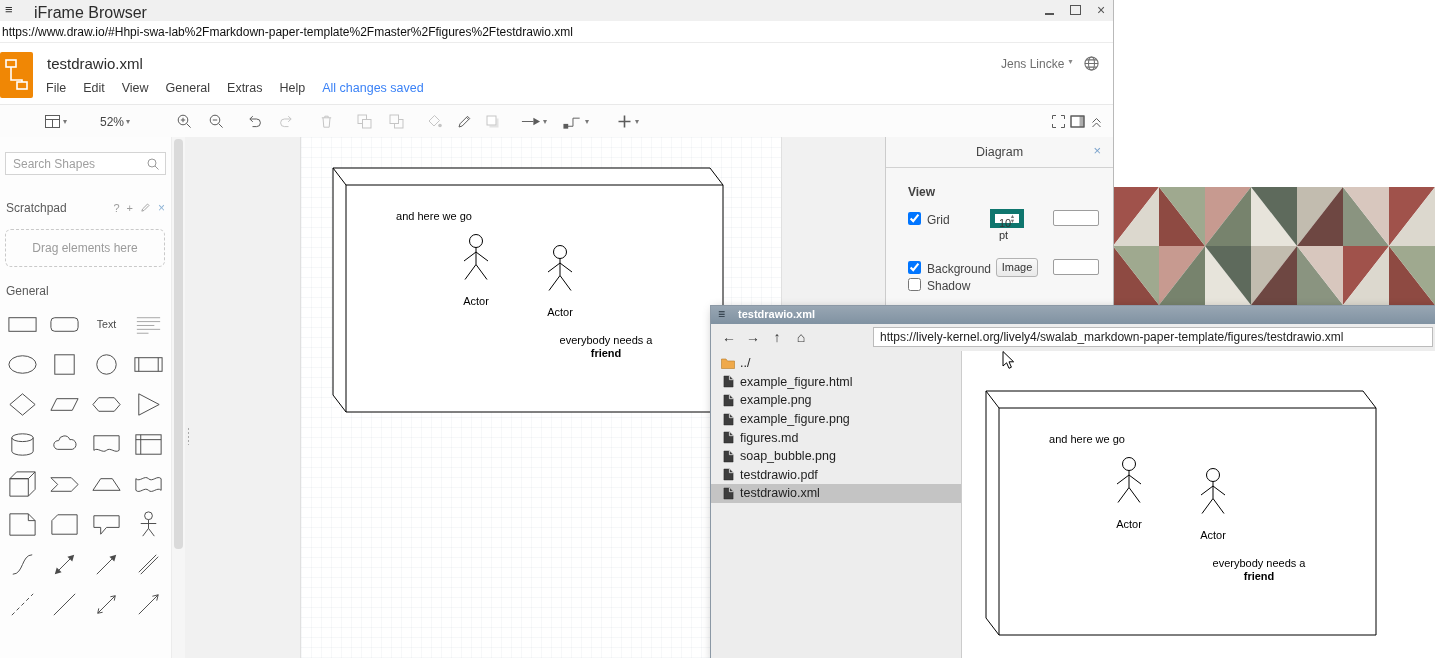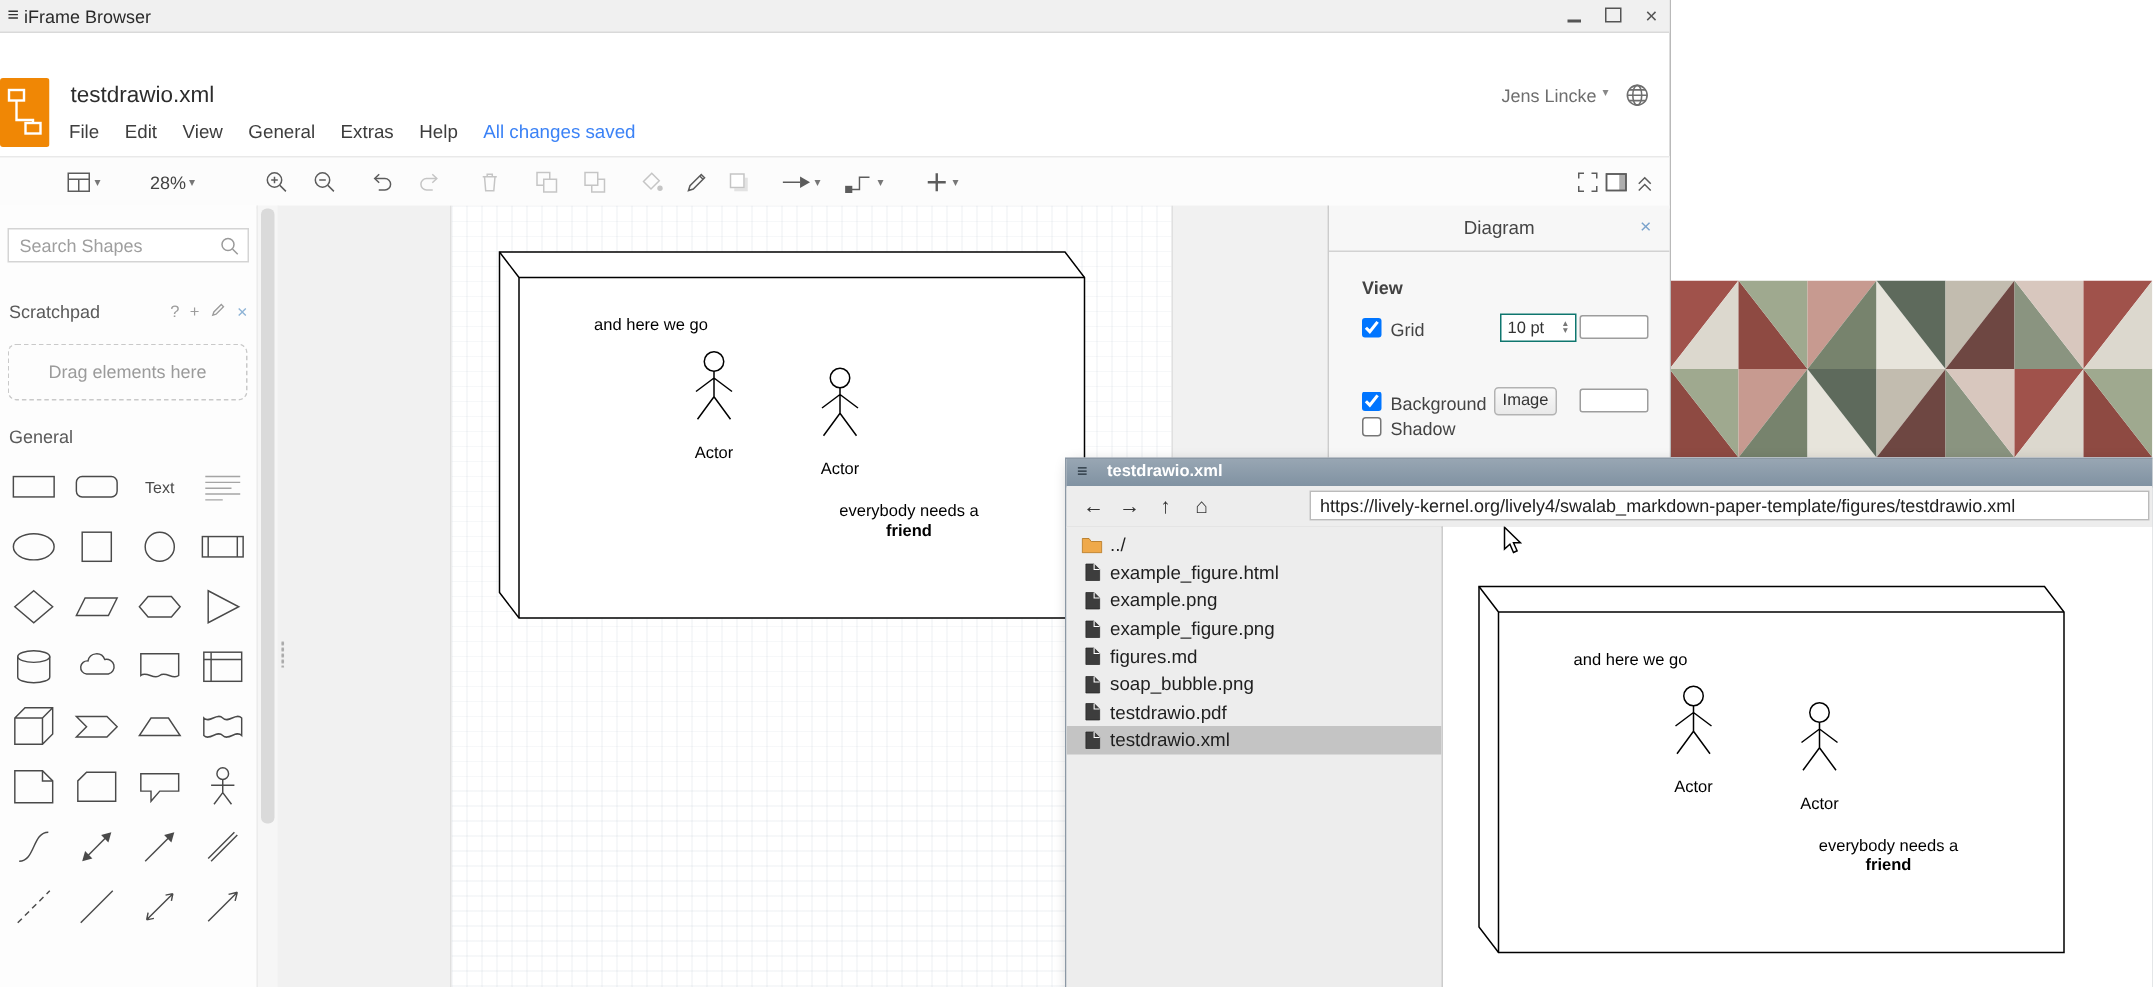--- a/index.html
+++ b/index.html
@@ -4,21 +4,21 @@
 <style>
   html,body{margin:0;padding:0;}
   body{width:1435px;height:658px;position:relative;overflow:hidden;background:#fff;
        font-family:"Liberation Sans",sans-serif;font-size:12px;color:#222;}
   .a{position:absolute;}
 
   
   .win1{left:0;top:0;width:1113px;height:658px;background:#fff;border-right:1px solid #b9b9b9;z-index:1;}
   .w1-titlebar{left:0;top:0;width:1113px;height:21px;background:#f0f0f0;border-bottom:1px solid #d9d9d9;}
   .w1-burger{left:5px;top:2px;font-size:13px;color:#333;}
-  .w1-title{left:16px;top:4px;font-size:12px;color:#2b2b2b;}
+  .w1-title{left:34px;top:4px;font-size:16px;color:#2b2b2b;}
   .ctrl{top:0;width:22px;height:20px;display:flex;align-items:center;justify-content:center;color:#555;}
   .ctrl-min{left:1038px;} .ctrl-max{left:1064px;} .ctrl-close{left:1090px;}
   .min-glyph{display:inline-block;width:9px;height:2px;background:#555;margin-top:7px;}
   .max-glyph{display:inline-block;width:9px;height:8px;border:1.5px solid #555;}
   .close-glyph{font-size:14px;line-height:1;}
   .w1-urlbar{left:0;top:21px;width:1113px;height:21px;background:#fff;border-bottom:1px solid #ececec;}
   .w1-urlbar input{width:100%;height:100%;border:0;outline:none;background:transparent;
                    font-size:12px;color:#101010;padding:0 2px;font-family:inherit;box-sizing:border-box;}
 
   
@@ -75,21 +75,21 @@
 
   
   .dw-format{left:885px;top:137px;width:228px;height:521px;background:#f7f7f7;border-left:1px solid #ccc;box-sizing:border-box;}
   .fmt-tabbar{left:0;top:0;width:227px;height:30px;border-bottom:1px solid #d2d2d2;}
   .fmt-tab{display:block;width:100%;text-align:center;line-height:30px;font-size:12.5px;color:#454545;}
   .fmt-close{position:absolute;right:12px;top:7px;color:#7ba3cc;font-size:13px;line-height:1;}
   .fmt-section{left:22px;top:48px;font-size:12px;font-weight:bold;color:#424242;}
   .fmt-row{left:0;width:227px;height:20px;}
   .fmt-row input[type=checkbox]{position:absolute;left:22px;top:1px;width:13px;height:13px;margin:0;}
   .fmt-label{position:absolute;left:41px;top:2px;font-size:12px;color:#444;}
-  .spin-box{position:absolute;left:114px;top:-2px;width:51px;height:19px;border:1px solid #0f766e;
+  .spin-box{position:absolute;left:104px;top:-2px;width:34px;height:19px;border:5px solid #0f766e;
             background:#fff;font-size:11px;color:#333;box-sizing:border-box;}
   .spin-box .val{position:absolute;left:4px;top:3px;}
   .spinner{position:absolute;right:1px;top:0;height:100%;width:11px;display:flex;flex-direction:column;
            align-items:center;justify-content:center;color:#777;}
   .spinner i{font-style:normal;font-size:5.5px;line-height:4.5px;}
   .color-btn{position:absolute;left:167px;top:-1px;width:46px;height:16px;background:#fff;
              border:1px solid #9d9d9d;border-radius:2px;box-sizing:border-box;}
   .img-btn{position:absolute;left:110px;top:-2px;width:42px;height:19px;background:linear-gradient(#f9f9f9,#e9e9e9);
            border:1px solid #b3b3b3;border-radius:3px;font-size:11px;color:#333;text-align:center;line-height:17px;box-sizing:border-box;}
 
@@ -164,20 +164,23 @@
         <span class="min-glyph"></span>
       </span>
     <span class="a ctrl ctrl-max">
         <span class="max-glyph"></span>
       </span>
     <span class="a ctrl ctrl-close">
         <span class="close-glyph">×</span>
       </span>
   </div>
 
+  <div class="a w1-urlbar">
+    <input value="https://www.draw.io/#Hhpi-swa-lab%2Fmarkdown-paper-template%2Fmaster%2Ffigures%2Ftestdrawio.xml" style="">
+  </div>
 
   <div class="a dw-logo">
     <svg viewBox="0 0 33 46" width="33" height="46">
       <rect width="33" height="46" rx="2" fill="#F08705"></rect>
       <g stroke="#fff" stroke-width="1.6" fill="none">
         <rect x="6" y="8" width="10" height="7"></rect>
         <rect x="17" y="30" width="10" height="7"></rect>
         <path d="M11,15 v13 h11 v2"></path>
       </g>
     </svg>
@@ -210,21 +213,21 @@
 
   <div class="a dw-toolbar">
     <span class="a tbtn" style="left:44px">
       <svg viewBox="0 0 17 17">
           <rect x="1.5" y="2.5" width="14" height="12" fill="#fff"></rect>
           <path d="M1.5,6.5 h14 M8.5,6.5 v8"></path>
         </svg>
       <span class="caret">▾</span>
     </span>
     <span class="a tbtn" style="left:100px">
-      <span class="zoom-label">28%</span>
+      <span class="zoom-label">52%</span>
       <span class="caret">▾</span>
     </span>
     <span class="a tbtn" style="left:176px">
       <svg viewBox="0 0 17 17">
           <circle cx="7" cy="7" r="4.8"></circle>
           <path d="M10.6,10.6 L14.6,14.6 M4.8,7 h4.4 M7,4.8 v4.4"></path>
         </svg>
     </span>
     <span class="a tbtn" style="left:208px">
       <svg viewBox="0 0 17 17">

